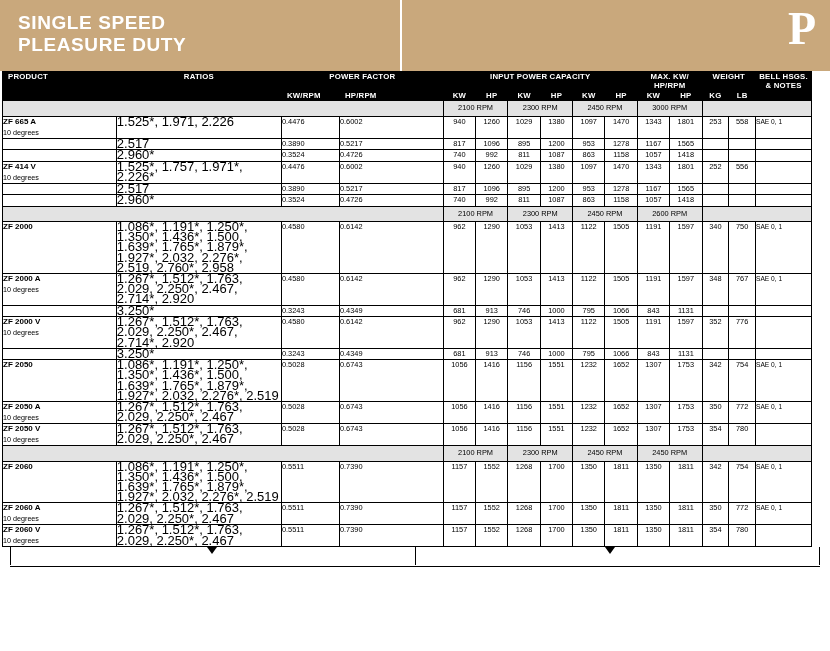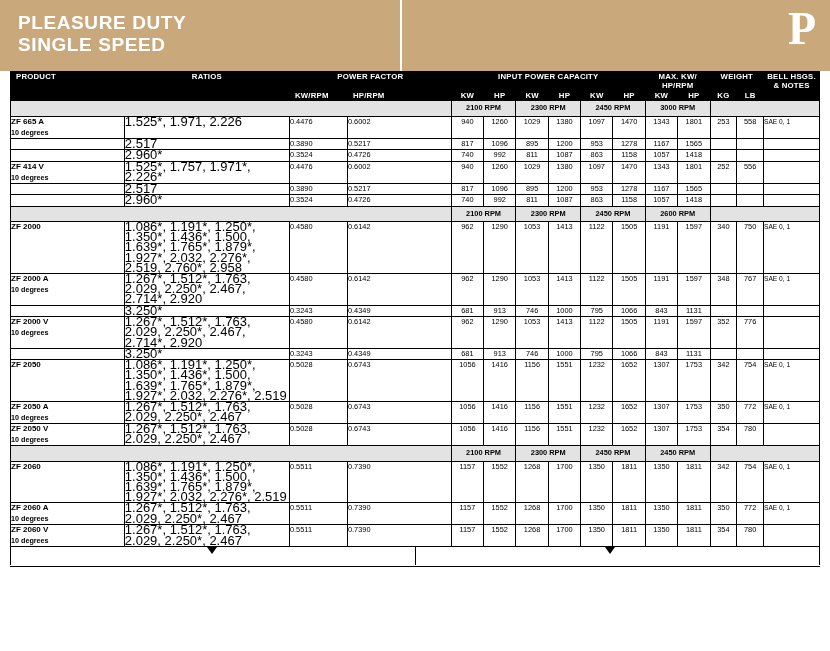--- a/index.html
+++ b/index.html
@@ -57,21 +57,21 @@
     top: 6px;
     color: #ffffff;
     font-size: 46px;
     font-weight: bold;
     line-height: 46px;
     font-family: "Liberation Serif", serif;
   }
   
   .table-wrap {
     position: relative;
-    padding: 0 10px;
+    padding: 0 2px;
     box-sizing: border-box;
   }
   table.spec {
     border-collapse: collapse;
     width: 810px;
     table-layout: fixed;
     font-size: 7.5px;
   }
   table.spec th, table.spec td {
     border: 1px solid #000000;
@@ -112,21 +112,21 @@
   td.product {
     font-weight: bold;
     font-size: 8px;
     line-height: 10px;
     padding-top: 4px;
     padding-left: 5px;
     margin-top: 33px;
   }
   td.product .deg {
     display: block;
-    font-weight: bold;
+    font-weight: normal;
     font-size: 7.2px;
     padding-top: 1px;
   }
   td.ratios {
     padding-left: 5px;
     font-size: 13px;
     line-height: 10.2px;
   }
   td.num {
     text-align: center;
@@ -136,21 +136,21 @@
     margin-top: 8px;
   }
   td.notes {
     font-size: 6.6px;
     padding-left: 4px;
   }
   tr.rpmrow td {
     background: #e3e3e3;
     text-align: center;
     font-size: 7.4px;
-    font-weight: bold;
+    font-weight: normal;
     padding: 2px 0;
   }
   tr.rpmrow td.blank {
     background: #e3e3e3;
   }
   
   .bottom-marks {
     position: relative;
     height: 22px;
   }
@@ -178,22 +178,22 @@
     background: #000000;
   }
 </style>
 </head>
 <body>
 
 <div class="page">
 
   <div class="header-band">
     <div class="header-left">
+      <div class="header-title">SINGLE SPEED</div>
       <div class="header-title">PLEASURE DUTY</div>
-      <div class="header-title">SINGLE SPEED</div>
     </div>
     <div class="header-divider"></div>
     <div class="header-right">
       <div class="header-letter">P</div>
     </div>
   </div>
 
   <div class="table-wrap">
     <table class="spec">
       <colgroup>

